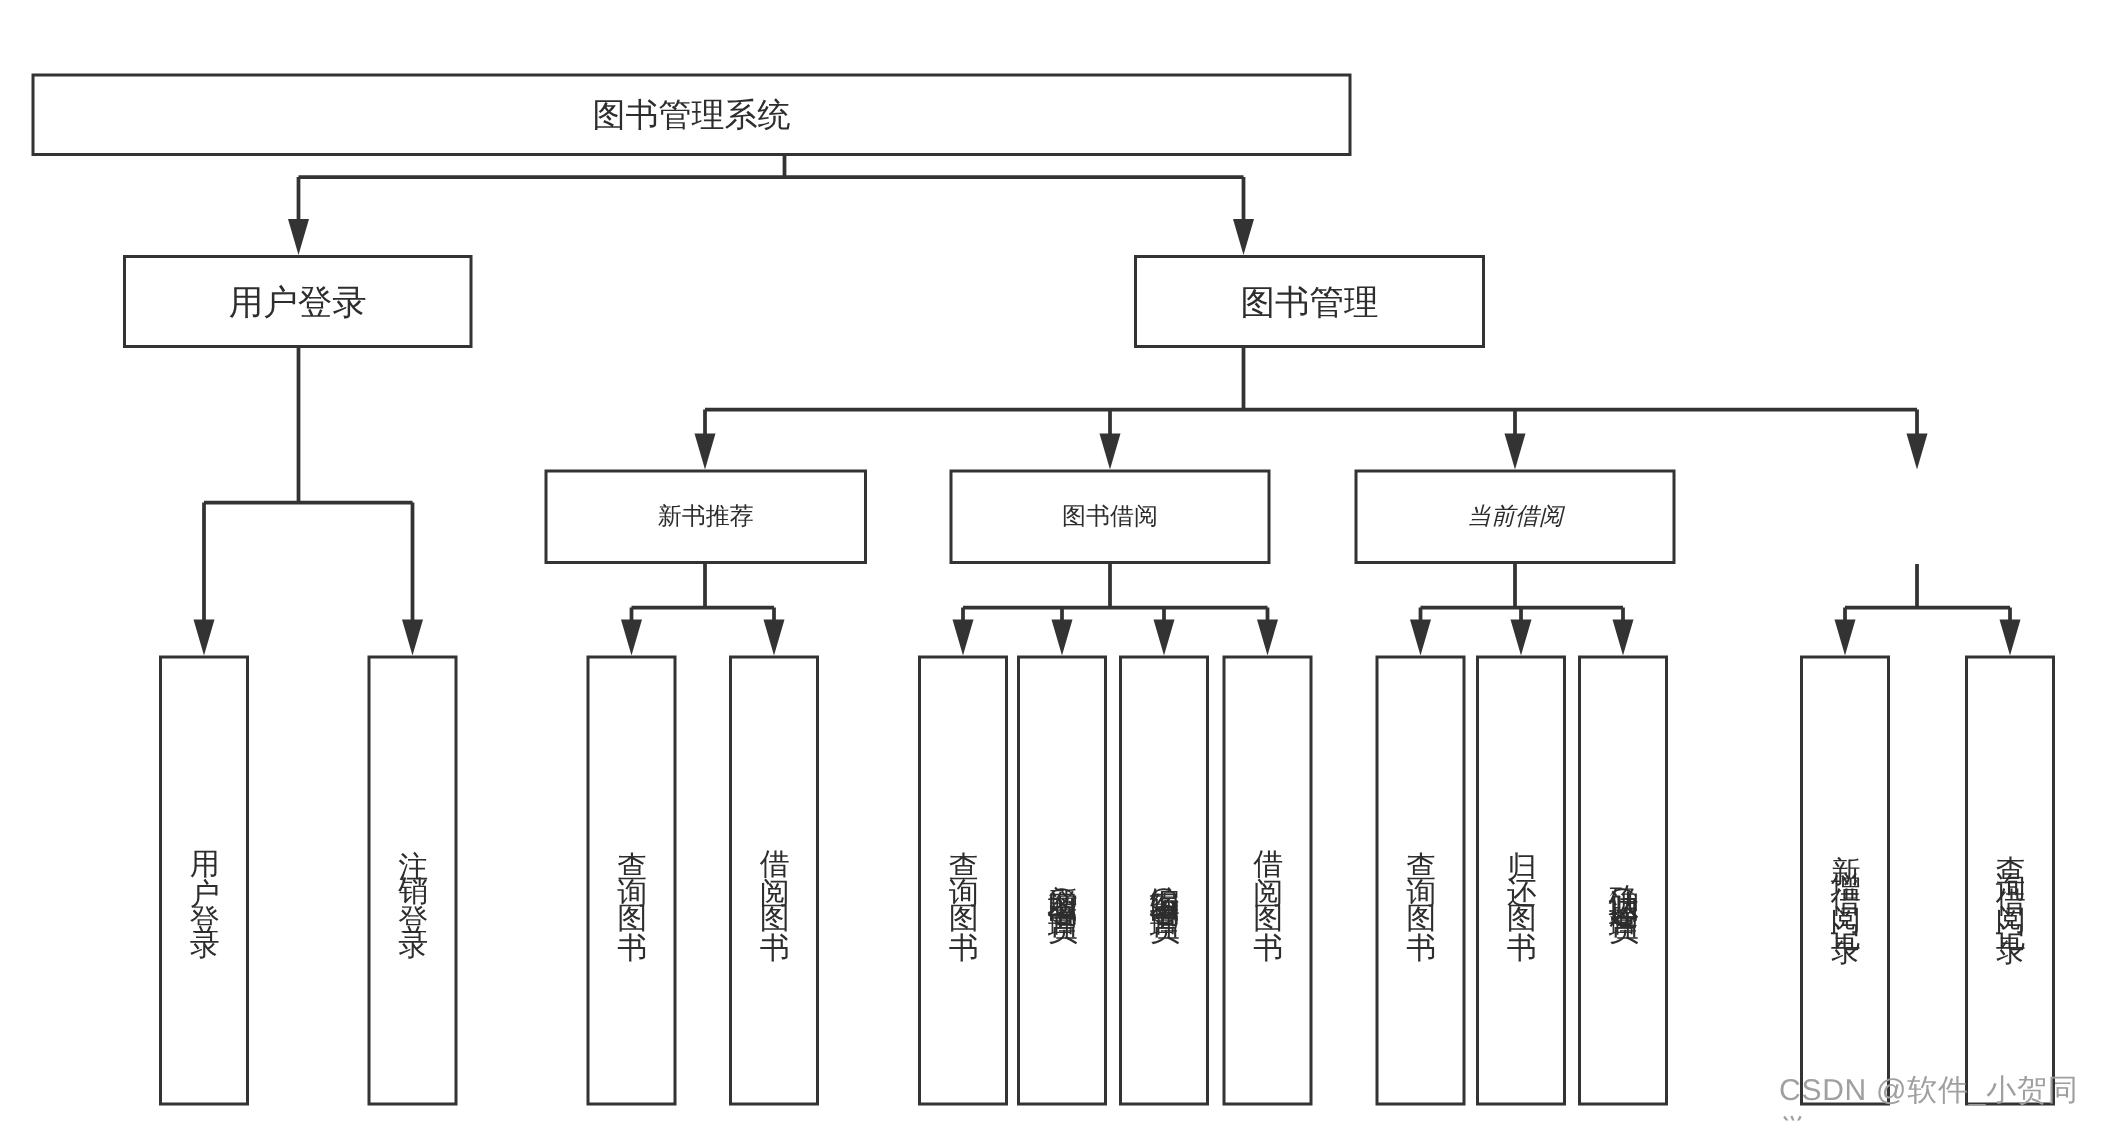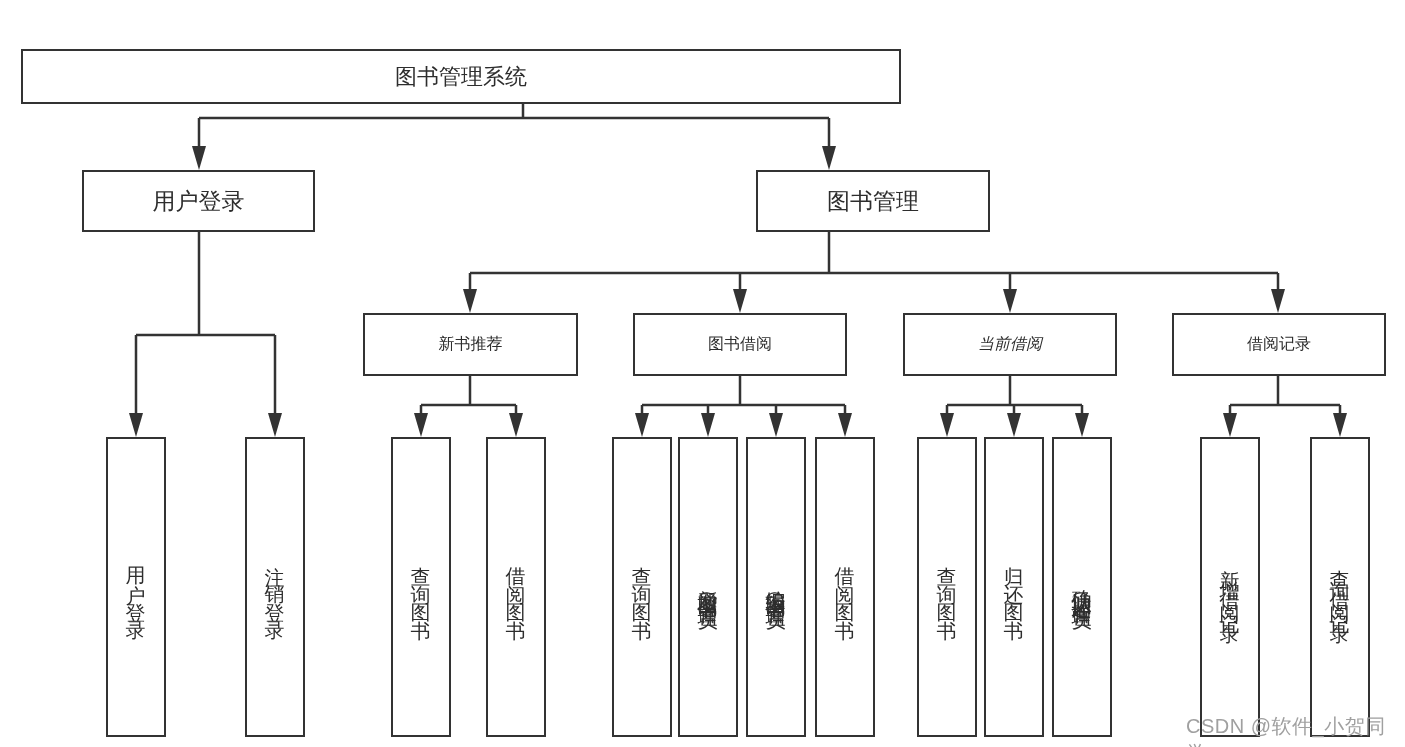--- a/index.html
+++ b/index.html
@@ -89,23 +89,20 @@
 
   <div class="box l2-box l2-a">
     <span>新书推荐</span>
   </div>
   <div class="box l2-box l2-b">
     <span>图书借阅</span>
   </div>
   <div class="box l2-box l2-c">
     <span>当前借阅</span>
   </div>
-  <div class="box l2-box l2-d">
-    <span>借阅记录</span>
-  </div>
 
   <div class="box leaf x1">
     <span class="vtext">用户登录</span>
   </div>
   <div class="box leaf x2">
     <span class="vtext">注销登录</span>
   </div>
   <div class="box leaf x3">
     <span class="vtext">查询图书</span>
   </div>

